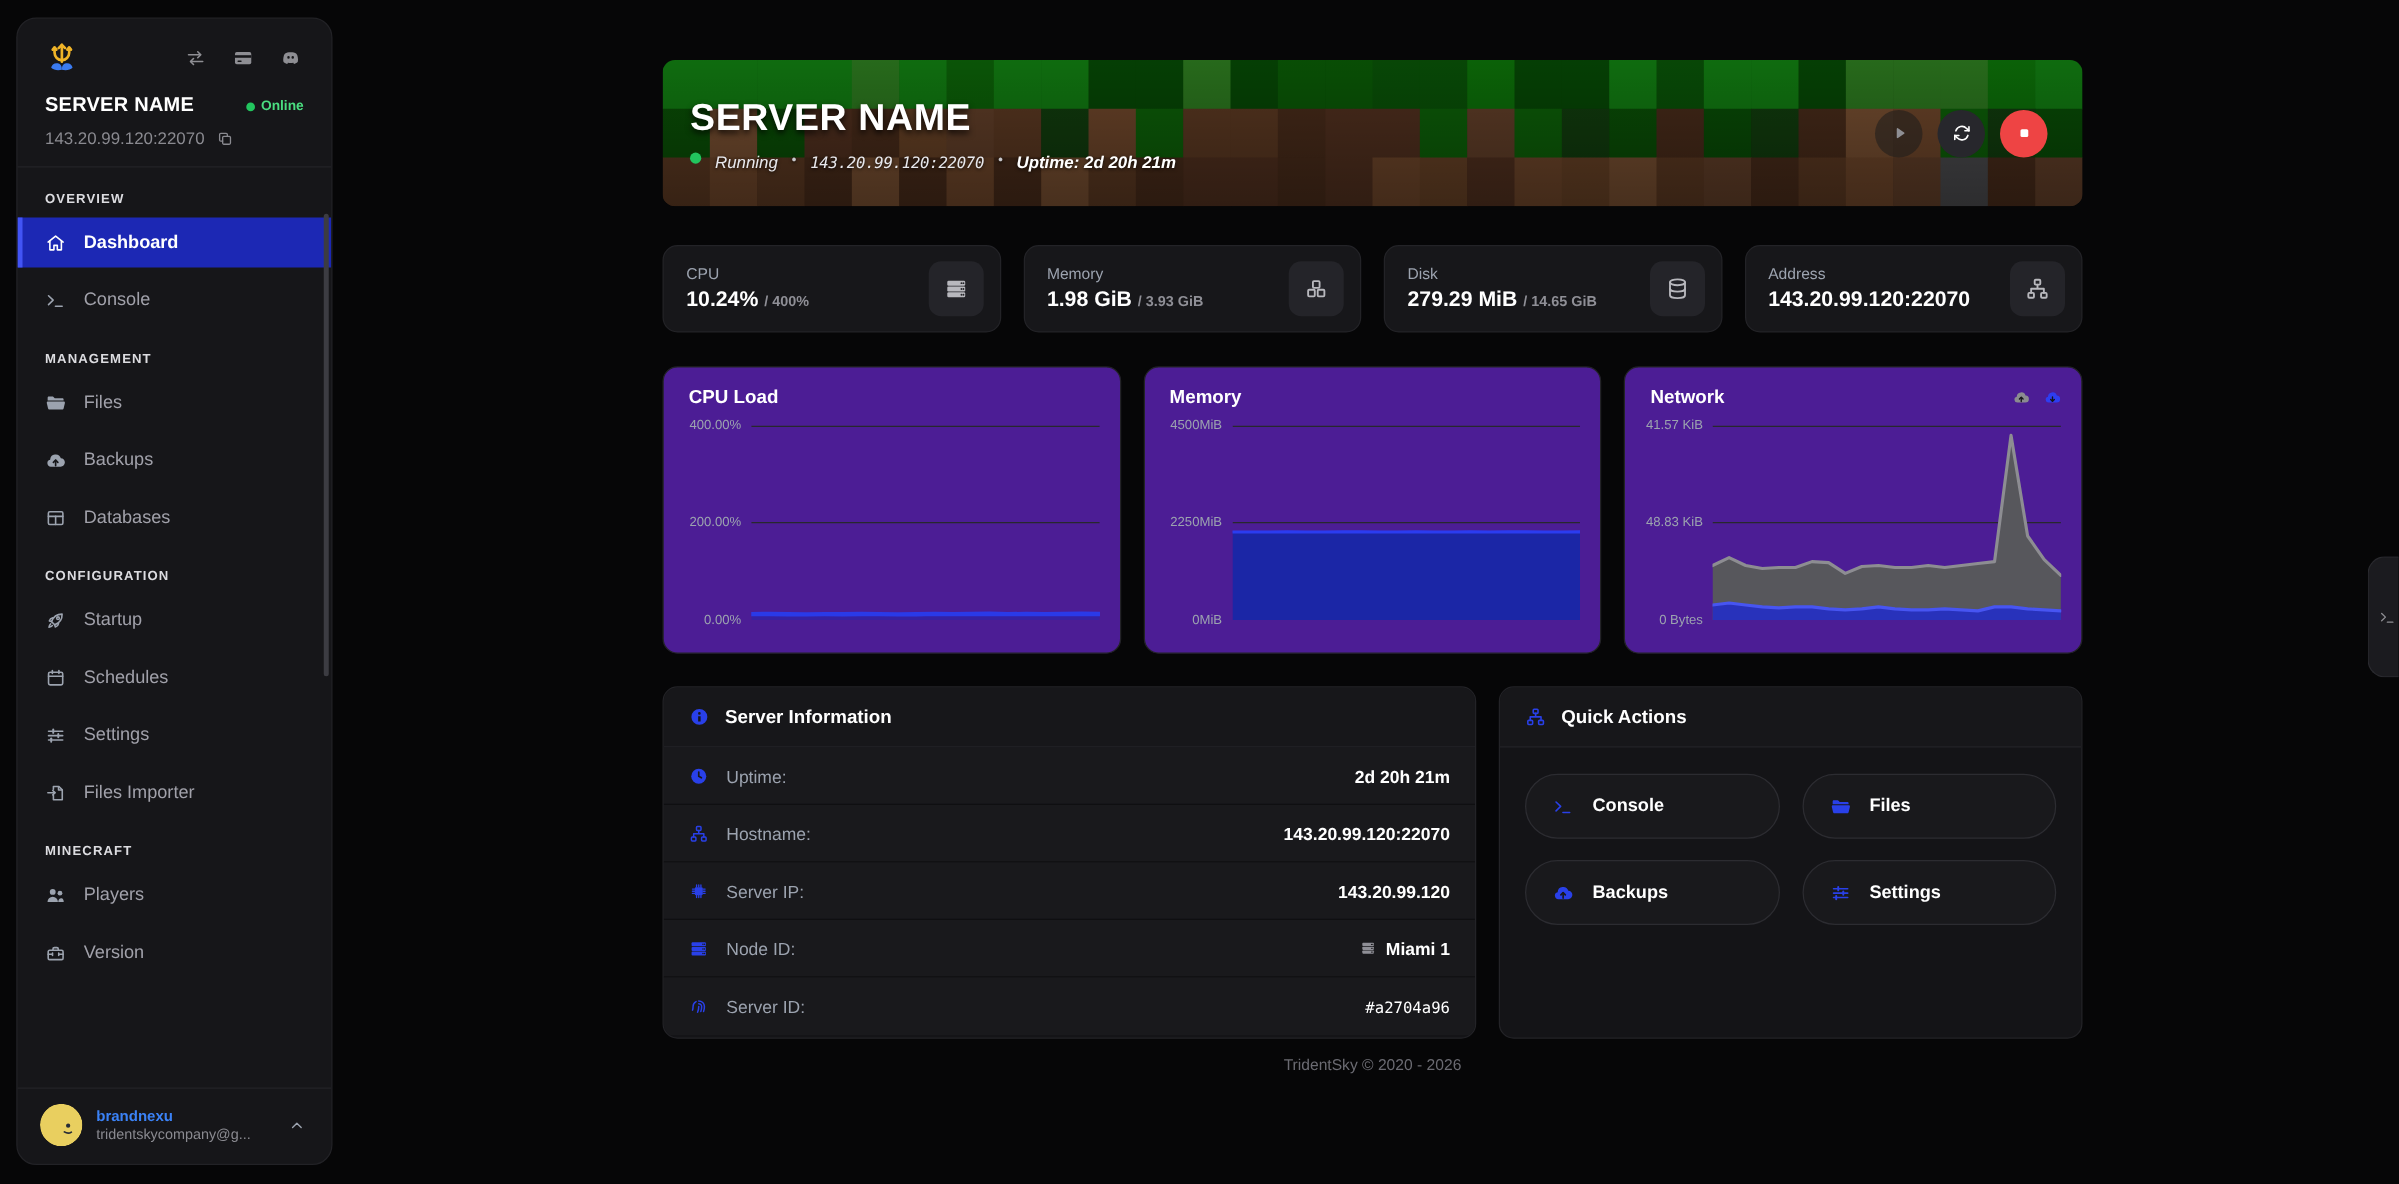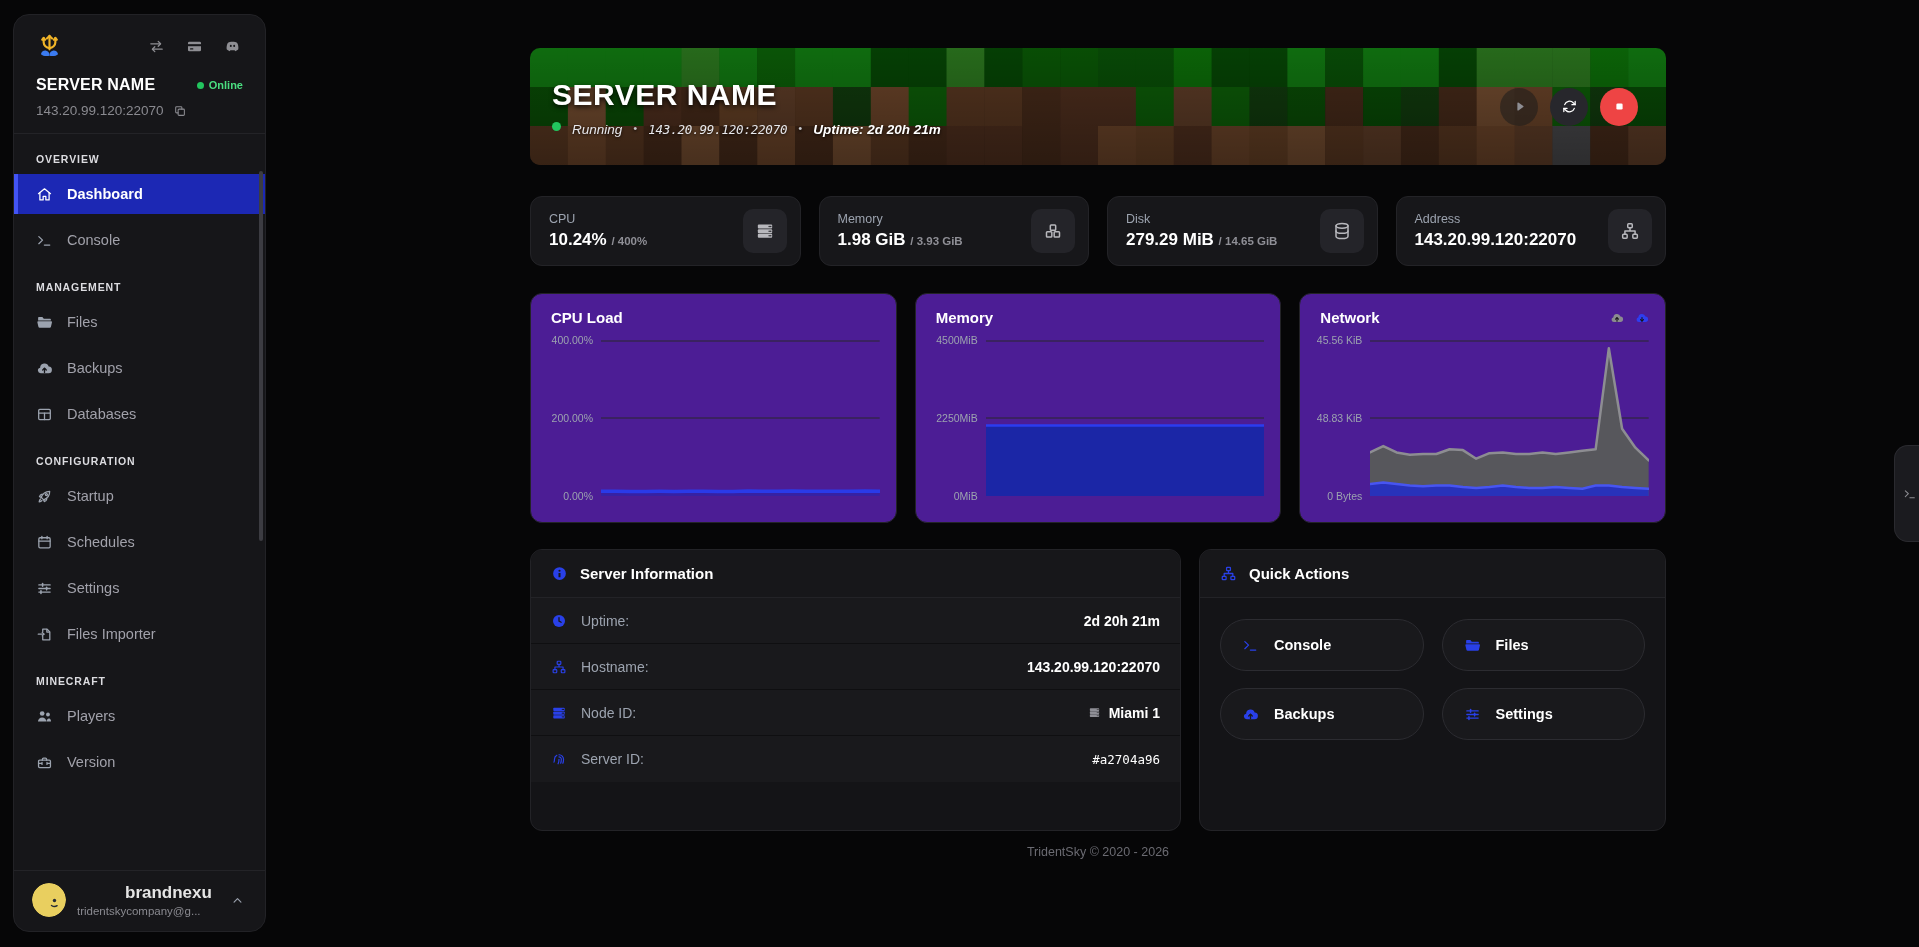--- a/index.html
+++ b/index.html
@@ -41,21 +41,21 @@
     border-left:4px solid #4254f5;padding-left:18px;
   }
   .nav-item.active .ic{color:#fff;}
   .sb-scrollbar{position:absolute;right:2px;top:156px;width:4px;height:370px;background:#3c3c42;border-radius:2px;cursor:pointer;}
   .sb-user{
     border-top:1px solid #232327;display:flex;align-items:center;gap:11px;
     padding:12px 20px 14px 18px;cursor:pointer;
   }
   .avatar{width:34px;height:34px;border-radius:50%;overflow:hidden;flex:0 0 auto;}
   .sb-user-info{flex:1;min-width:0;}
-  .sb-user-name{font-size:17px;font-weight:bold;color:#e5e5e5;margin-left:48px;}
+  .sb-user-name{font-size:12px;font-weight:bold;color:#3b82f6;}
   .sb-user-email{font-size:11.5px;color:#8a8a90;margin-top:2px;white-space:nowrap;overflow:hidden;text-overflow:ellipsis;}
   .chev{color:#9ca3af;font-size:15px;}
 
   
   .main{position:absolute;left:530px;top:0;width:1136px;}
   .banner{margin-top:48px;height:117px;border-radius:10px;position:relative;overflow:hidden;}
   .banner svg.texture{position:absolute;inset:0;width:100%;height:100%;}
   .banner .overlay{position:absolute;inset:0;background:linear-gradient(180deg,rgba(0,0,0,.16),rgba(0,0,0,.42));}
   .banner-content{position:absolute;inset:0;display:flex;align-items:center;justify-content:space-between;padding:0 28px 0 22px;}
   .banner-title{font-size:30px;font-weight:800;letter-spacing:.5px;color:#fff;text-shadow:0 2px 5px rgba(0,0,0,.85);margin-top:2px;}
@@ -616,21 +616,21 @@
                 <g stroke="var(--icbg,#161619)" stroke-width="1.9" stroke-linecap="round" stroke-linejoin="round" fill="none">
                   <path d="M12 11.4 v5.8"></path>
                   <path d="M9.5 14.8 12 17.3 14.5 14.8"></path>
                 </g>
               </svg>
             </span>
           </span>
      </div>
      <div class="chart-body">
        <div class="chart-ylabels">
-            <span style="top:0.0%">45.56 KiB</span>
+            <span style="top:0.0%">41.57 KiB</span>
             <span style="top:50.0%">48.83 KiB</span>
             <span style="top:100.0%">0 Bytes</span>
           </div>
        <div class="chart-plot">
          <svg viewBox="0 0 300 156" preserveAspectRatio="none">
               <line x1="0" y1="1.0" x2="300" y2="1.0" stroke="#28282d" stroke-width="1" vector-effect="non-scaling-stroke"></line>
               <line x1="0" y1="78.0" x2="300" y2="78.0" stroke="#28282d" stroke-width="1" vector-effect="non-scaling-stroke"></line>
               <polygon points="0,156 0.0,112.4 14.3,106.1 28.6,112.4 42.9,114.8 57.1,114.0 71.4,114.0 85.7,109.3 100.0,110.1 114.3,118.7 128.6,113.2 142.9,112.4 157.1,114.0 171.4,114.0 185.7,112.4 200.0,114.0 214.3,112.4 228.6,110.8 242.9,109.3 257.1,8.3 271.4,88.8 285.7,107.7 300.0,120.3 300,156" fill="#57575c" stroke="none"></polygon>
               <polyline points="0.0,112.4 14.3,106.1 28.6,112.4 42.9,114.8 57.1,114.0 71.4,114.0 85.7,109.3 100.0,110.1 114.3,118.7 128.6,113.2 142.9,112.4 157.1,114.0 171.4,114.0 185.7,112.4 200.0,114.0 214.3,112.4 228.6,110.8 242.9,109.3 257.1,8.3 271.4,88.8 285.7,107.7 300.0,120.3" fill="none" stroke="#8d8d92" stroke-width="2.5" stroke-linejoin="round" stroke-linecap="round" vector-effect="non-scaling-stroke"></polyline>
               <polygon points="0,156 0.0,144.0 14.3,142.4 28.6,144.0 42.9,145.5 57.1,146.3 71.4,145.5 85.7,145.5 100.0,147.1 114.3,147.9 128.6,147.1 142.9,145.5 157.1,147.1 171.4,147.9 185.7,147.9 200.0,147.1 214.3,147.9 228.6,148.7 242.9,145.5 257.1,145.5 271.4,147.1 285.7,147.9 300.0,148.7 300,156" fill="#2832bb" stroke="none"></polygon>
@@ -673,20 +673,36 @@
                   <rect x="9.3" y="3.4" width="5.4" height="4.6" rx="1"></rect>
                   <rect x="3.2" y="16" width="5.4" height="4.6" rx="1"></rect>
                   <rect x="15.4" y="16" width="5.4" height="4.6" rx="1"></rect>
                   <path d="M12 8 v4 M5.9 16 v-4 h12.2 v4"></path>
                 </svg>
               </span>
               <span>Hostname:</span>
             </span>
      <span class="info-value">
               <span>143.20.99.120:22070</span>
+            </span>
+   </div>
+          <div class="info-row-item">
+     <span class="info-left">
+              <span class="ic">
+                <svg viewBox="0 0 24 24">
+                  <rect x="7.2" y="7.2" width="9.6" height="9.6" rx="1.4" fill="currentColor"></rect>
+                  <g stroke="currentColor" stroke-width="1.6" stroke-linecap="round">
+                    <path d="M9.4 6.9 V4.4 M12 6.9 V4.4 M14.6 6.9 V4.4 M9.4 19.6 V17.1 M12 19.6 V17.1 M14.6 19.6 V17.1 M6.9 9.4 H4.4 M6.9 12 H4.4 M6.9 14.6 H4.4 M19.6 9.4 H17.1 M19.6 12 H17.1 M19.6 14.6 H17.1"></path>
+                  </g>
+                </svg>
+              </span>
+              <span>Server IP:</span>
+            </span>
+     <span class="info-value">
+              <span>143.20.99.120</span>
             </span>
    </div>
           <div class="info-row-item">
      <span class="info-left">
               <span class="ic">
                 <svg viewBox="0 0 24 24">
                   <g fill="currentColor">
                     <rect x="3.4" y="4.2" width="17.2" height="4.8" rx="1.2"></rect>
                     <rect x="3.4" y="9.8" width="17.2" height="4.8" rx="1.2"></rect>
                     <rect x="3.4" y="15.4" width="17.2" height="4.8" rx="1.2"></rect>

